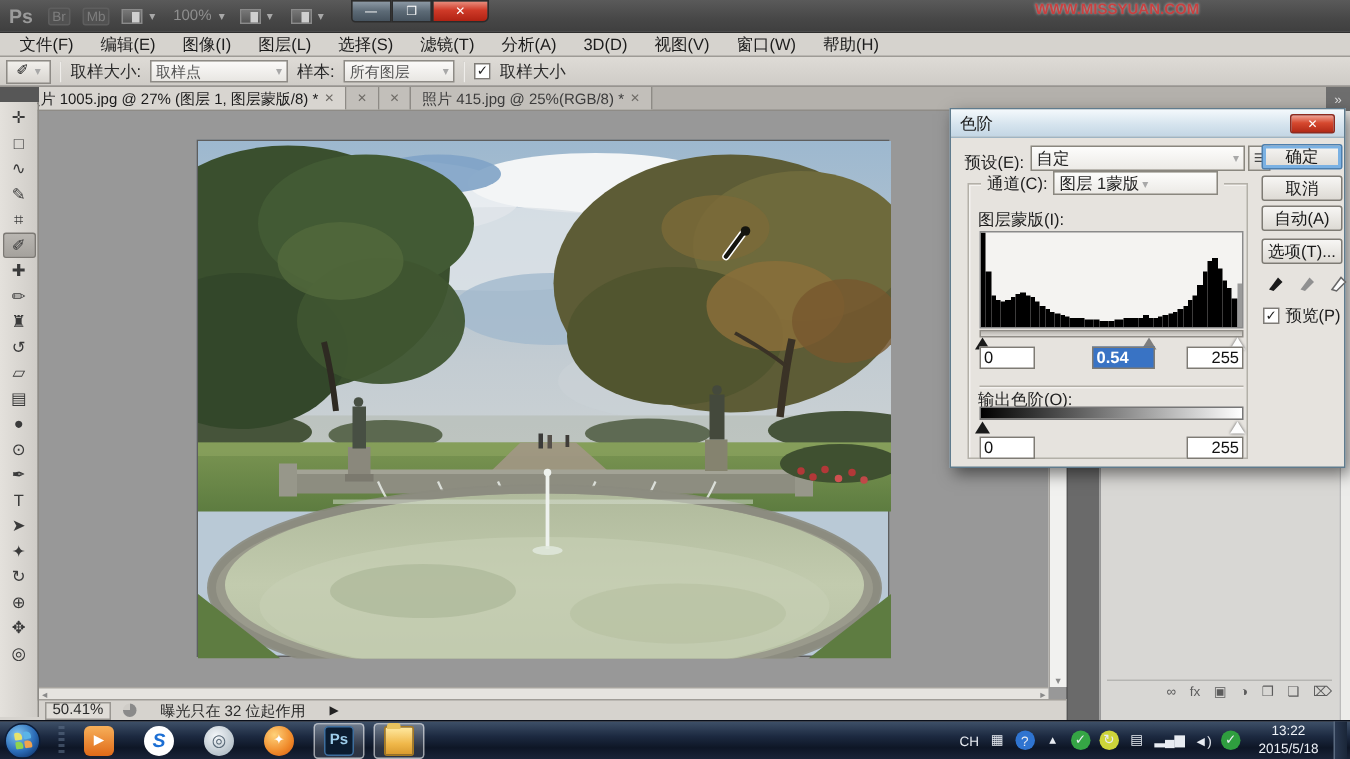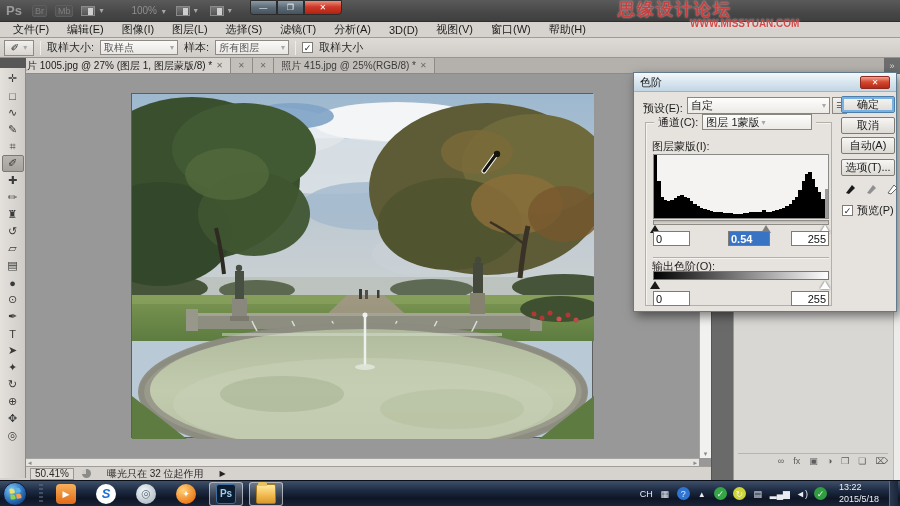--- a/index.html
+++ b/index.html
@@ -12,21 +12,21 @@
   #titlebar { left:0; top:0; width:900px; height:22px;
     background:linear-gradient(#5a5a5a,#474747 60%,#3f3f3f); border-bottom:1px solid #2e2e2e;
     display:flex; align-items:center; color:#c8c8c8; }
   .ps-logo { font-weight:bold; font-size:13px; color:#9b9b9b; padding:0 10px 0 6px; }
   .tb-mini { font-size:9px; color:#7e7e7e; border:1px solid #5e5e5e; background:#515151;
     padding:0 2px; margin-right:8px; border-radius:2px; }
   .tb-ico { display:inline-flex; align-items:center; margin-right:12px; color:#b5b5b5; font-size:10px; }
   .tb-ico .sq { width:14px; height:10px; border:1px solid #8a8a8a; background:linear-gradient(#777,#555); margin-right:2px; position:relative; }
   .tb-ico .sq::after{ content:""; position:absolute; right:1px; top:1px; width:5px; height:7px; background:#cfcfcf; }
   .caret { font-size:8px; color:#a8a8a8; margin-left:2px; }
-  .zoom-lvl { color:#8f8f8f; font-size:10px; margin-right:10px;margin-left:16px; }
+  .zoom-lvl { color:#8f8f8f; font-size:10px; margin-right:10px; }
   #ws-group { margin-left:auto; display:flex; align-items:center; gap:14px; margin-right:4px; }
   .ws-123 { background:linear-gradient(#b9b9b9,#8f8f8f); color:#fff; border:1px solid #6e6e6e;
     border-radius:2px; padding:1px 7px; font-size:10px; }
   .ws-txt { color:#cfcfcf; font-size:11px; }
   .cslive { color:#c0c0c0; font-size:10px; margin-right:6px; }
   #win-controls { display:flex; height:15px; margin-left:6px; align-self:flex-start; }
   .wc { width:27px; height:15px; display:flex; align-items:center; justify-content:center;
     font-size:8px; color:#fff; border:1px solid #2c2c2c;
     background:linear-gradient(#8d9aa6,#5c6a76 50%,#46535e); }
   .wc.close { background:linear-gradient(#e98e7e,#cf3a28 45%,#b02213); width:38px; border-bottom-right-radius:4px; }
@@ -46,21 +46,21 @@
   
   #optionsbar { left:0; top:38px; width:900px; height:20px; background:linear-gradient(#dedbd6,#cfccc7);
     border-bottom:1px solid #97948f; display:flex; align-items:center; gap:6px; padding-left:4px; }
   .tool-preset { width:30px; height:16px; border:1px solid #8e8b86; background:linear-gradient(#f2f0ec,#d8d5d0);
     display:flex; align-items:center; justify-content:center; gap:2px; font-size:10px; }
   .opt-sep { width:1px; height:14px; background:#a8a5a0; border-right:1px solid #efedea; }
   .opt-label { color:#2a2a2a; }
   .dropdown { height:15px; border:1px solid #8e8b86; background:linear-gradient(#fbfaf9,#e8e6e2);
     display:flex; align-items:center; padding:0 3px; color:#555; font-size:10px; }
   .dropdown .dd-val { flex:1; }
-  .dd-sample { width:78px; } .dd-layers { width:74px; }
+  .dd-sample { width:92px; } .dd-layers { width:74px; }
   .checkbox { width:11px; height:11px; border:1px solid #7e7b76; background:#fff;
     display:inline-flex; align-items:center; justify-content:center; font-size:9px; color:#222; }
 
   
   #tabbar { left:0; top:58px; width:900px; height:16px; background:#b4b1ac; display:flex; border-bottom:1px solid #8e8b86; }
   .tab-head { width:10px; height:8px; background:#575757; align-self:flex-start; }
   .doc-tab { display:flex; align-items:center; gap:4px; padding:0 7px; font-size:10px; color:#3c3c3c;
     background:#c2bfba; border-right:1px solid #8e8b86; white-space:nowrap; }
   .doc-tab.active { background:#d8d5d0; color:#1a1a1a; }
   .tab-close { font-size:8px; color:#6e6b66; }
@@ -169,21 +169,21 @@
   .k-search .app-ico { background:radial-gradient(circle at 40% 35%, #f4f7fa, #b9c4cc 70%); border-radius:50%; color:#5a6a78; font-size:11px; }
   .k-cloud .app-ico { background:radial-gradient(circle at 35% 30%, #ffd27a, #f08a2a 60%, #d45a10); border-radius:50%; color:#fff; font-size:9px; }
   .k-photoshop .app-ico { background:#0b1c30; border:1px solid #3d6e9e; border-radius:3px; color:#9ecdea; font-size:10px; }
   .k-explorer .app-ico { background:linear-gradient(#ffe9a0,#f0b84a 60%,#d99a2e); border-radius:2px; border:1px solid #a87a20; position:relative; }
   .k-explorer .app-ico::before { content:""; position:absolute; left:1px; top:-3px; width:9px; height:4px;
     background:#e8c35e; border-radius:2px 2px 0 0; }
   #tray { margin-left:auto; display:flex; align-items:center; gap:6px; padding-right:2px; color:#e8ecf2; }
   .tray-item { min-width:12px; height:13px; display:flex; align-items:center; justify-content:center;
     font-size:9px; color:#e8ecf2; border-radius:2px; }
   .tray-item.badge { width:13px; border-radius:50%; }
-  #clock { text-align:left; font-size:9px; line-height:1.25; color:#eef2f8; margin:0 4px 0 6px; }
+  #clock { text-align:center; font-size:9px; line-height:1.25; color:#eef2f8; margin:0 4px 0 6px; }
   #show-desktop { width:9px; height:26px; border-left:1px solid #5a6a80; background:linear-gradient(90deg,#2a3850,#1a2638); }
 </style>
 </head>
 <body>
 
 <div id="titlebar" class="abs">
   <span class="ps-logo">Ps</span>
   <span class="tb-mini">Br</span>
   <span class="tb-mini">Mb</span>
   <span class="tb-ico">
@@ -200,21 +200,20 @@
       <span class="caret">▾</span>
     </span>
   <div id="win-controls">
     <span class="wc minb">—</span>
     <span class="wc">❐</span>
     <span class="wc close">✕</span>
   </div>
 </div>
 
 <div id="watermark" class="abs">
-  <span class="w1">思缘设计论坛</span>
   <span class="w2">WWW.MISSYUAN.COM</span>
 </div>
 
 <div id="menubar" class="abs">
     <span class="menu-item">文件(F)</span>
     <span class="menu-item">编辑(E)</span>
     <span class="menu-item">图像(I)</span>
     <span class="menu-item">图层(L)</span>
     <span class="menu-item">选择(S)</span>
     <span class="menu-item">滤镜(T)</span>

